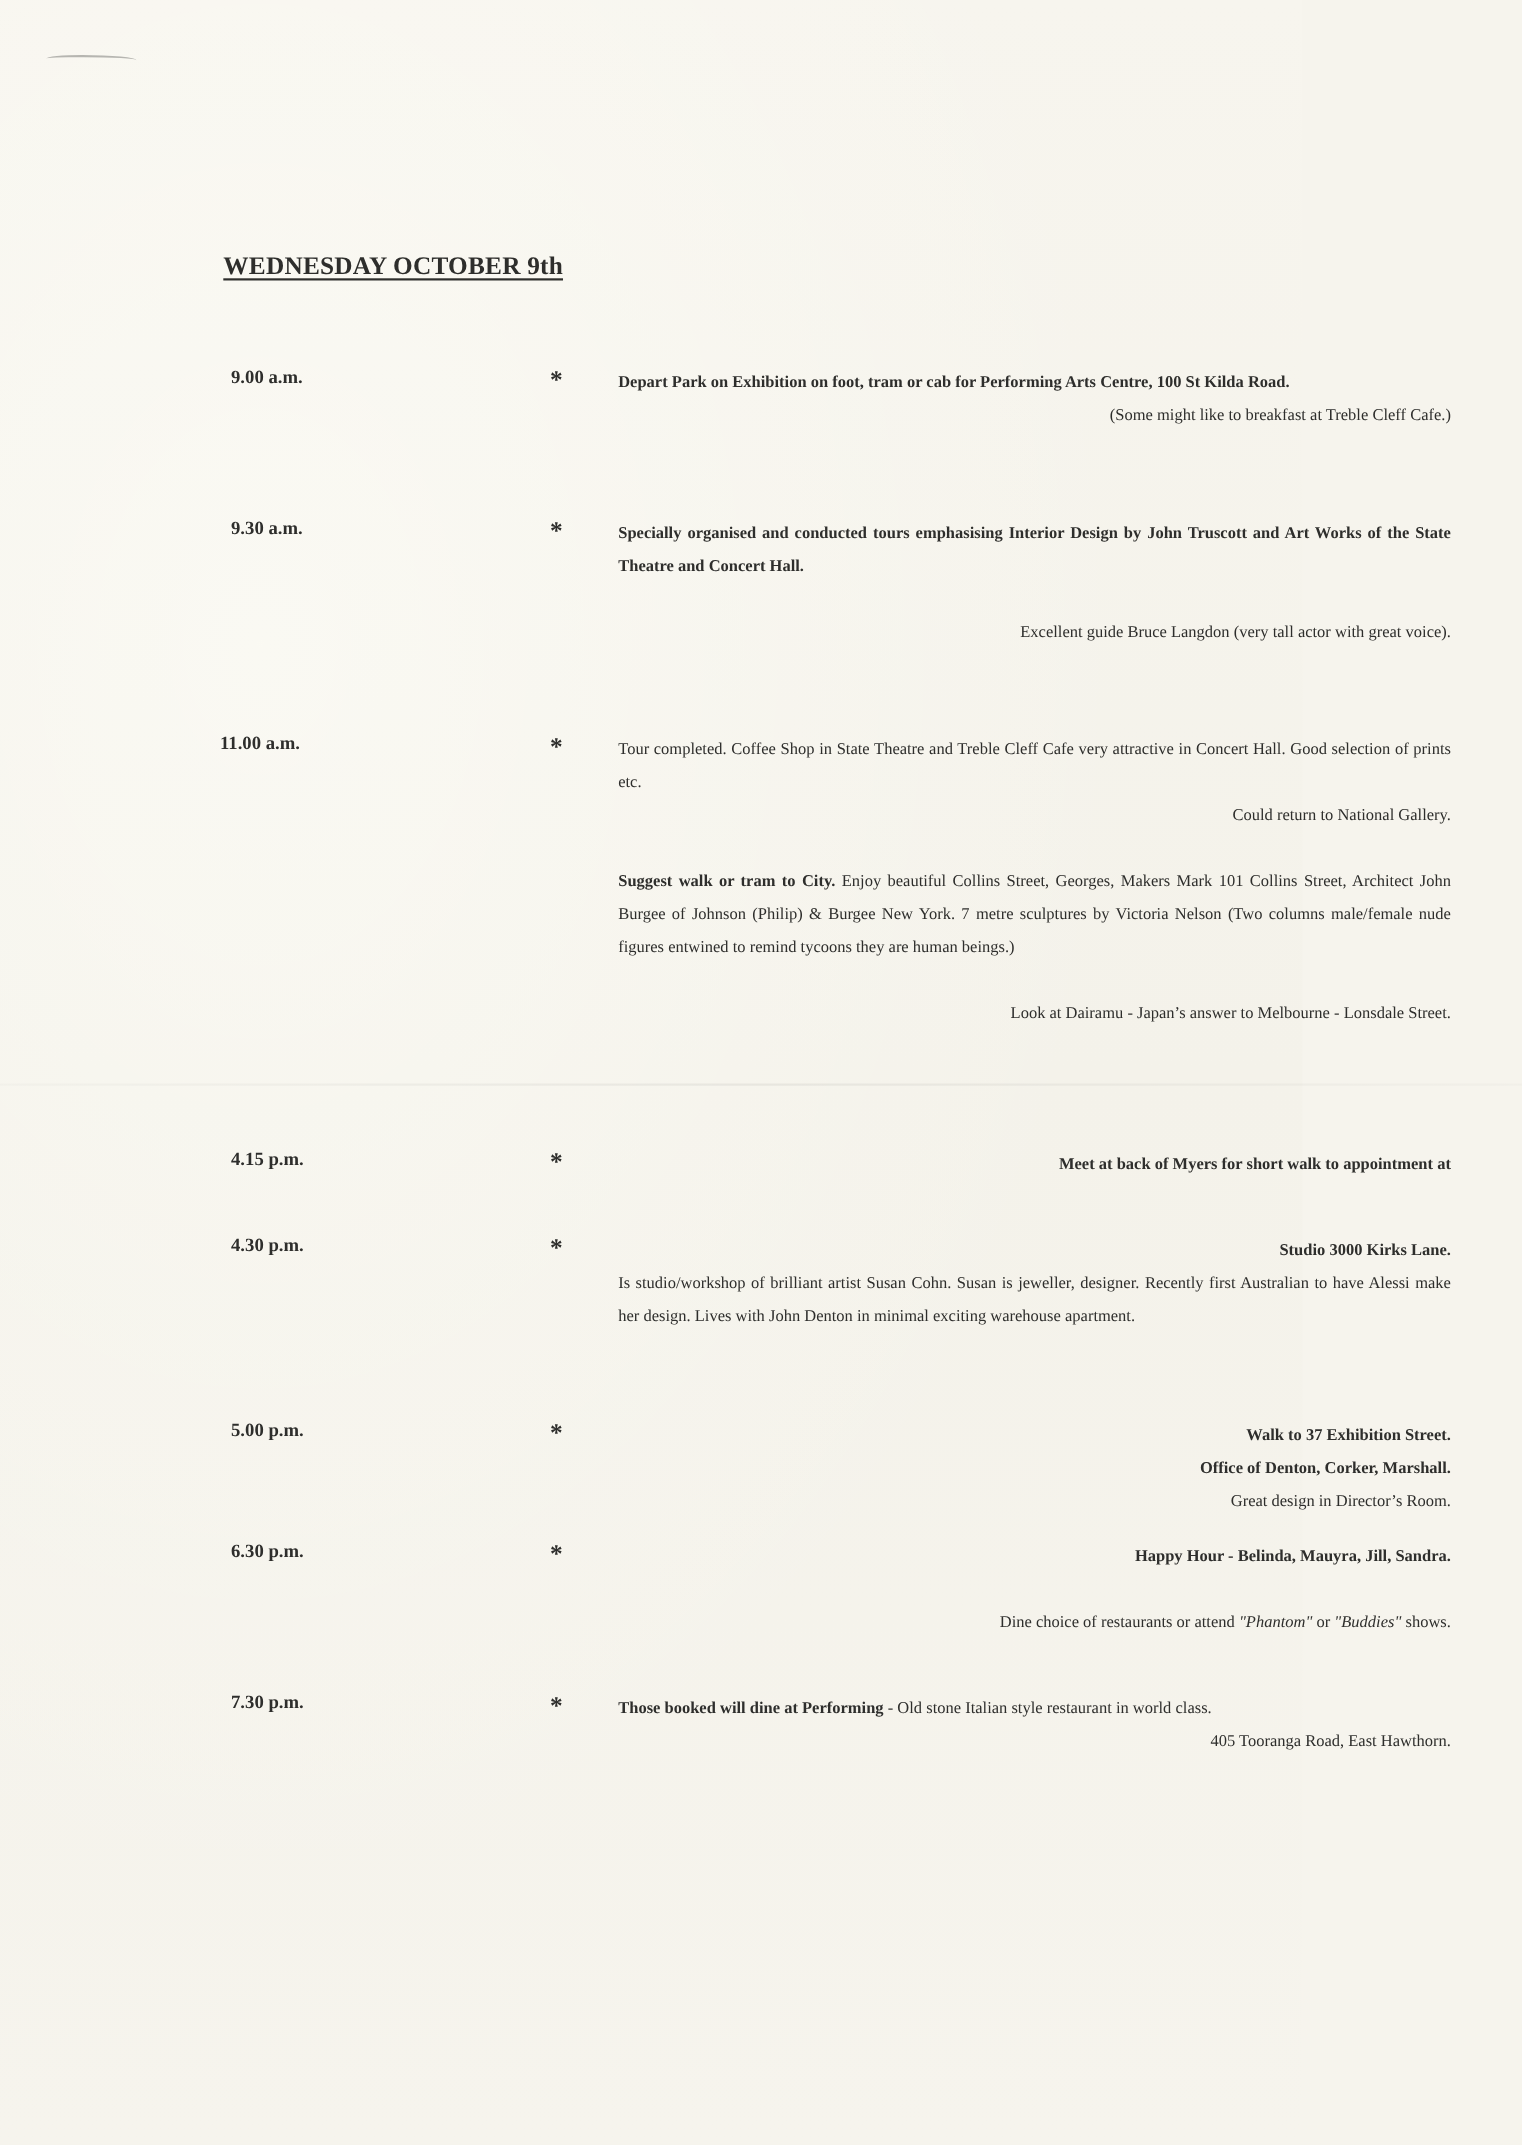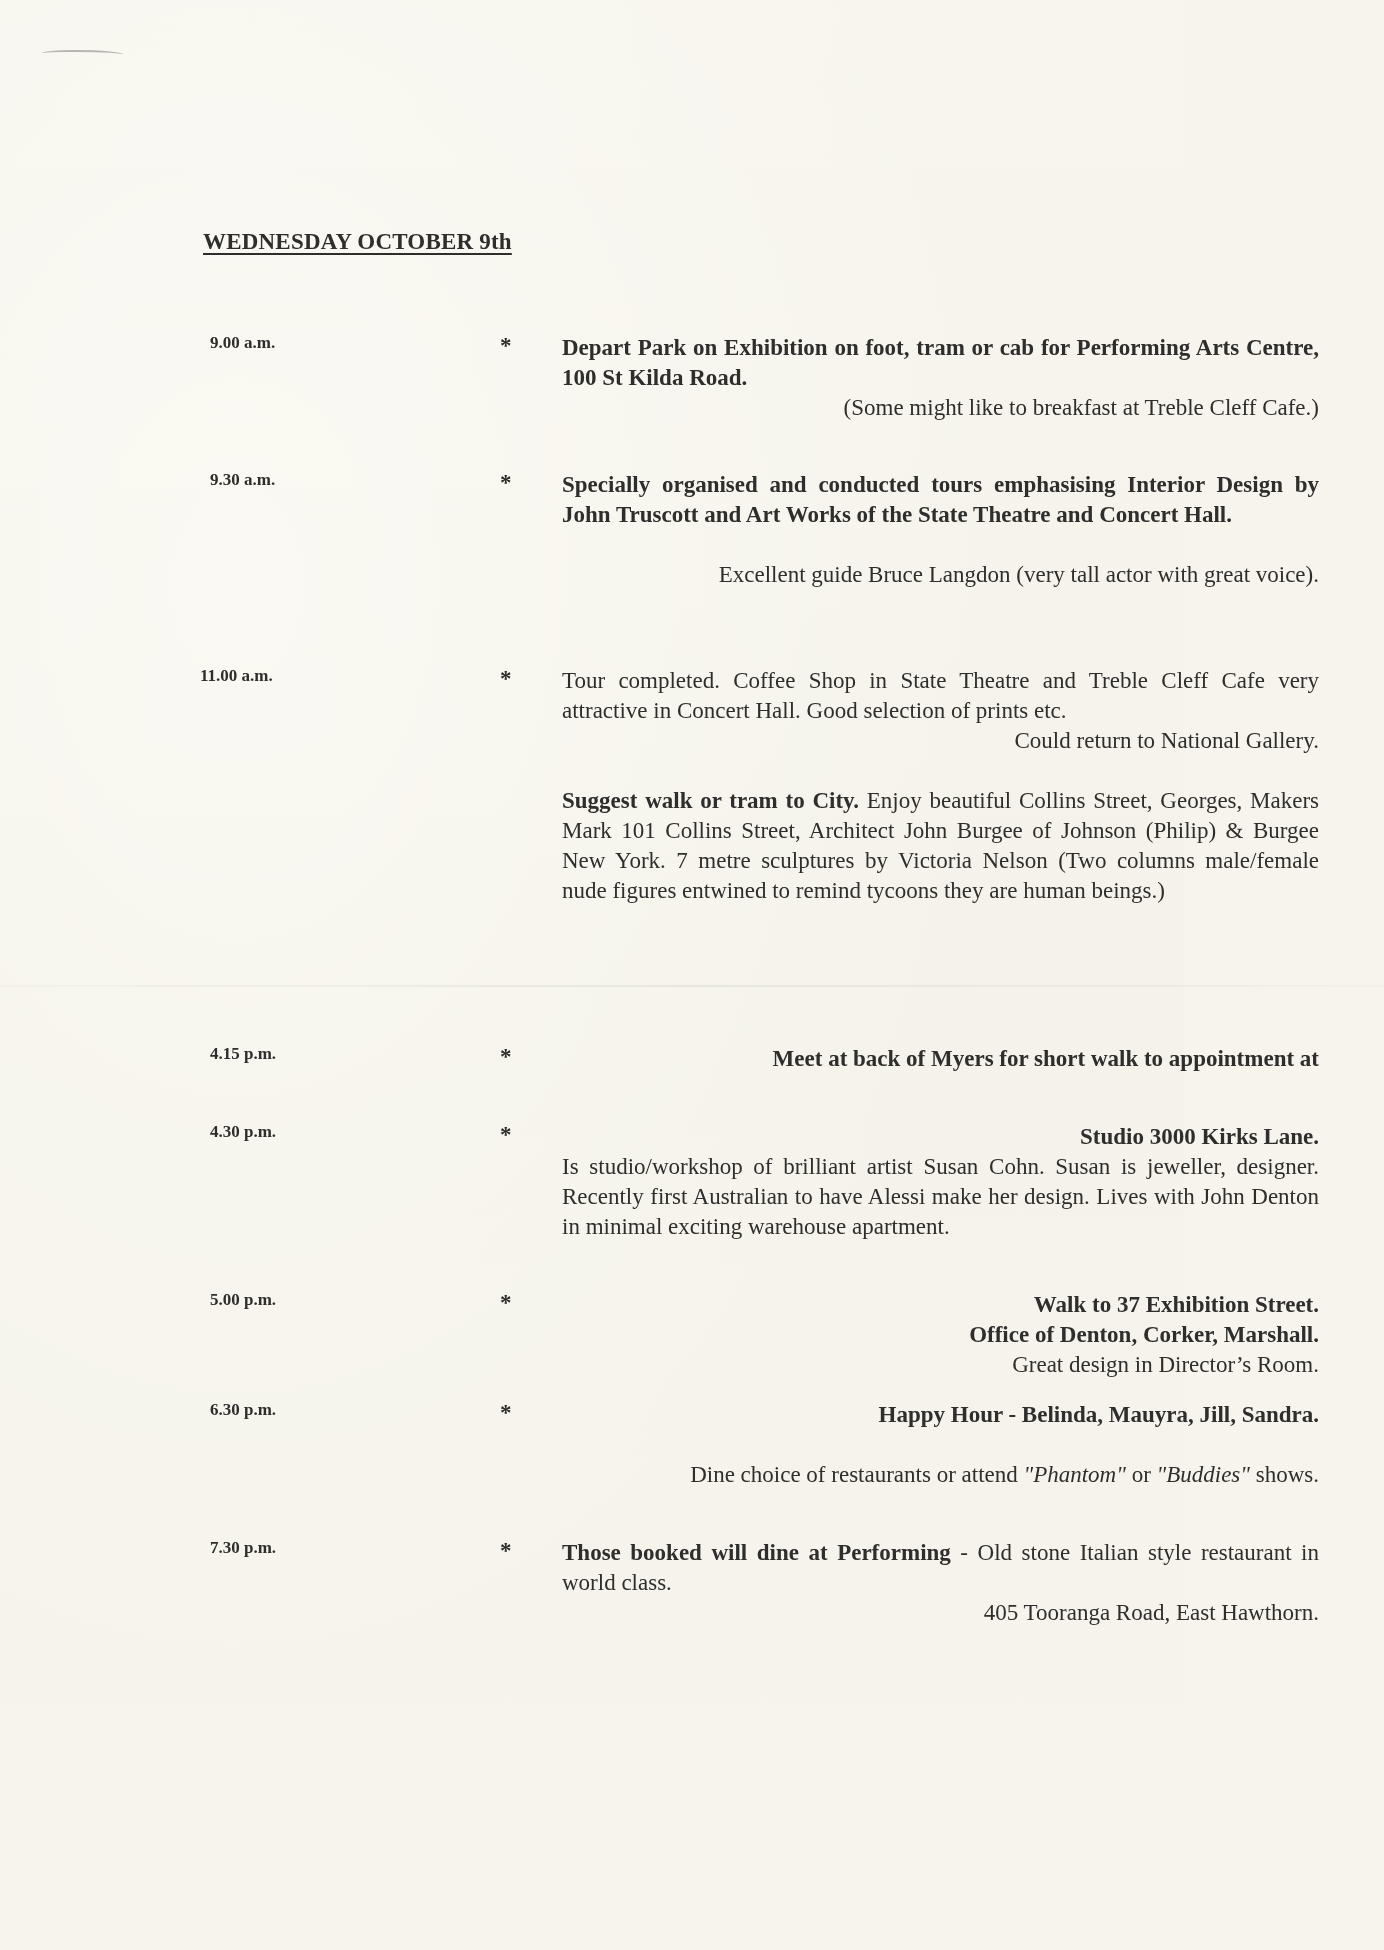--- a/index.html
+++ b/index.html
@@ -35,21 +35,21 @@
     .time {
       position: absolute; left: 210px; top: 0;
       font-size: 17px; font-weight: bold;
     }
     .star {
       position: absolute; left: 500px; top: 0;
       font-size: 23px; font-weight: bold;
     }
     .desc {
       position: absolute; left: 562px; top: 0; width: 757px;
-      font-size: 23px; line-height: 30px;
+      font-size: 15px; line-height: 30px;
     }
     .desc p { margin: 0; text-align: justify; }
     .desc p.last-left { text-align-last: left; }
     .desc p.no-justify { text-align: right; }
     .desc .gap { height: 30px; }
     .b { font-weight: bold; }
     .i { font-style: italic; }
   </style>
 </head>
 <body>
@@ -81,20 +81,21 @@
 
   <div class="entry" style="top:666px">
     <div class="time" style="left:200px">11.00 a.m.</div>
     <div class="star">*</div>
     <div class="desc">
       <p class="last-left">Tour completed. Coffee Shop in State Theatre and Treble Cleff Cafe very attractive in Concert Hall.  Good selection of prints etc.</p>
       <p class="no-justify">Could return to National Gallery.</p>
       <div class="gap"></div>
       <p class="last-left"><span class="b">Suggest walk or tram to City.</span><span>  Enjoy beautiful Collins Street, Georges, Makers Mark 101 Collins Street, Architect John Burgee of Johnson (Philip) &amp; Burgee New York.  7 metre sculptures by Victoria Nelson (Two columns male/female nude figures entwined to remind tycoons they are human beings.)</span></p>
       <div class="gap"></div>
+      <p class="no-justify">Look at Dairamu - Japan’s answer to Melbourne - Lonsdale Street.</p>
     </div>
   </div>
 
   <div class="entry" style="top:1044px">
     <div class="time">4.15 p.m.</div>
     <div class="star">*</div>
     <div class="desc">
       <p class="b no-justify">Meet at back of Myers for short walk to appointment at</p>
     </div>
   </div>

